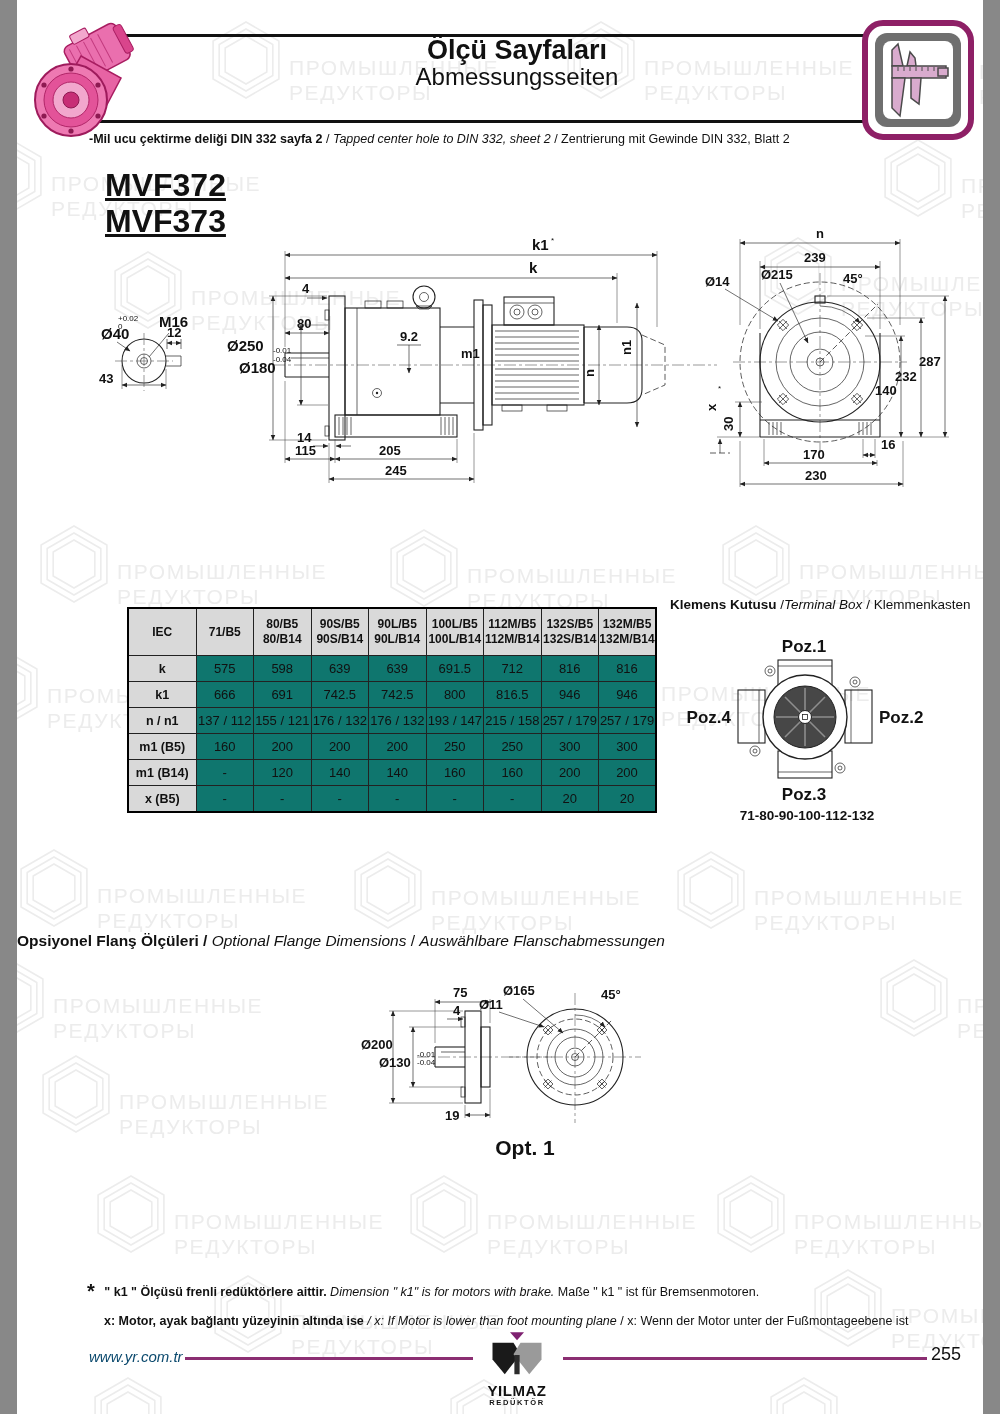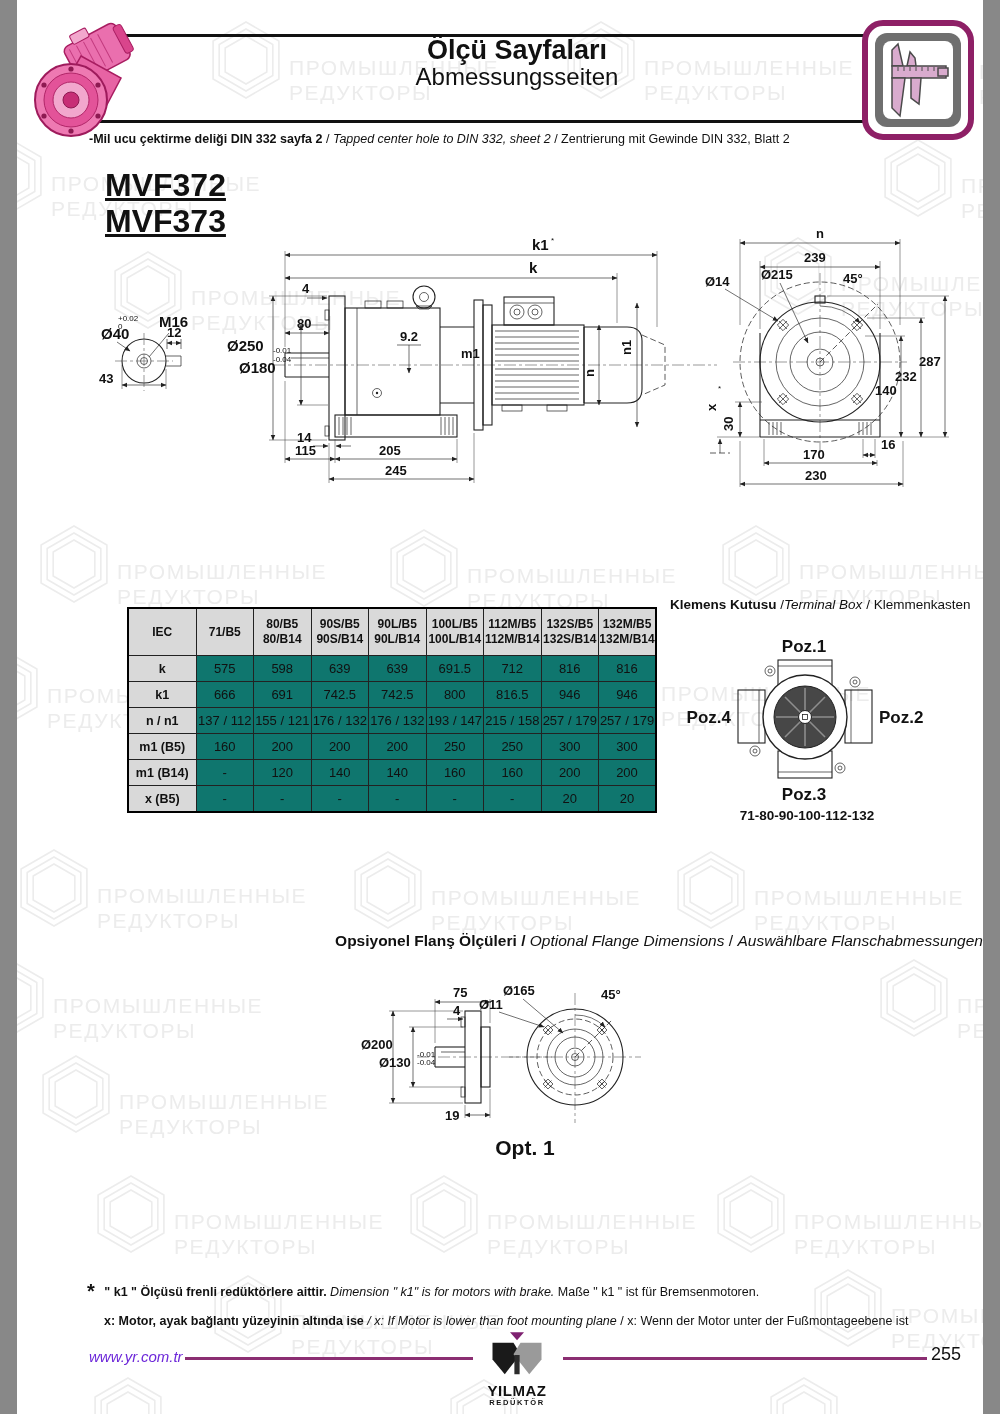--- a/index.html
+++ b/index.html
@@ -43,29 +43,29 @@
   .tbl .mt .b{font-weight:bold;} .tbl .mt .i{font-style:italic;}
   .tbl .ch{background:#d9d9d9;height:46px;font-size:12px;font-weight:bold;line-height:1.25;}
   .tbl .ch span{display:block;}
   .tbl .rl{background:#d9d9d9;font-size:12.5px;font-weight:bold;height:25px;}
   .tbl td{font-size:13px;height:25px;background:#0f766e;}
   
   .tb-title{position:absolute;left:653px;top:597px;font-size:13.5px;z-index:2;white-space:nowrap;}
   .tb-title .b{font-weight:bold;} .tb-title .i{font-style:italic;}
   .tb-caption{position:absolute;left:695px;top:808px;width:190px;text-align:center;
               font-size:13.5px;font-weight:bold;z-index:2;}
-  .fl-head{position:absolute;left:0;right:0;top:932px;text-align:right;font-size:15.5px;z-index:2;padding-left:40px;}
+  .fl-head{position:absolute;left:0;right:0;top:932px;text-align:left;font-size:15.5px;z-index:2;}
   .fl-head .b{font-weight:bold;} .fl-head .i{font-style:italic;}
   .opt-caption{position:absolute;left:428px;top:1136px;width:160px;text-align:center;
                font-size:21px;font-weight:bold;z-index:2;}
   
   .fn{position:absolute;left:70px;top:1272px;font-size:12.5px;z-index:2;line-height:1.9;}
   .fn .b{font-weight:bold;} .fn .i{font-style:italic;}
   .fn .star{font-size:20px;font-weight:bold;vertical-align:-2px;margin-right:6px;}
-  .footer-url{position:absolute;left:72px;top:1348px;font-size:15px;font-style:italic;color:#6d28d9;z-index:2;}
+  .footer-url{position:absolute;left:72px;top:1348px;font-size:15px;font-style:italic;color:#0c4a6e;z-index:2;}
   .footer-line{position:absolute;top:1357px;height:2.5px;background:#8b2e72;z-index:2;}
   .logo-wrap{position:absolute;left:458px;top:1332px;width:84px;text-align:center;z-index:2;}
   .logo-name{font-size:15px;font-weight:bold;letter-spacing:.5px;line-height:1;margin-top:1px;}
   .logo-sub{font-size:7.5px;font-weight:bold;letter-spacing:1.6px;line-height:1.2;}
   .page-num{position:absolute;left:914px;top:1344px;font-size:18px;z-index:2;}
 </style>
 </head>
 <body>
 
 <div class="page">

